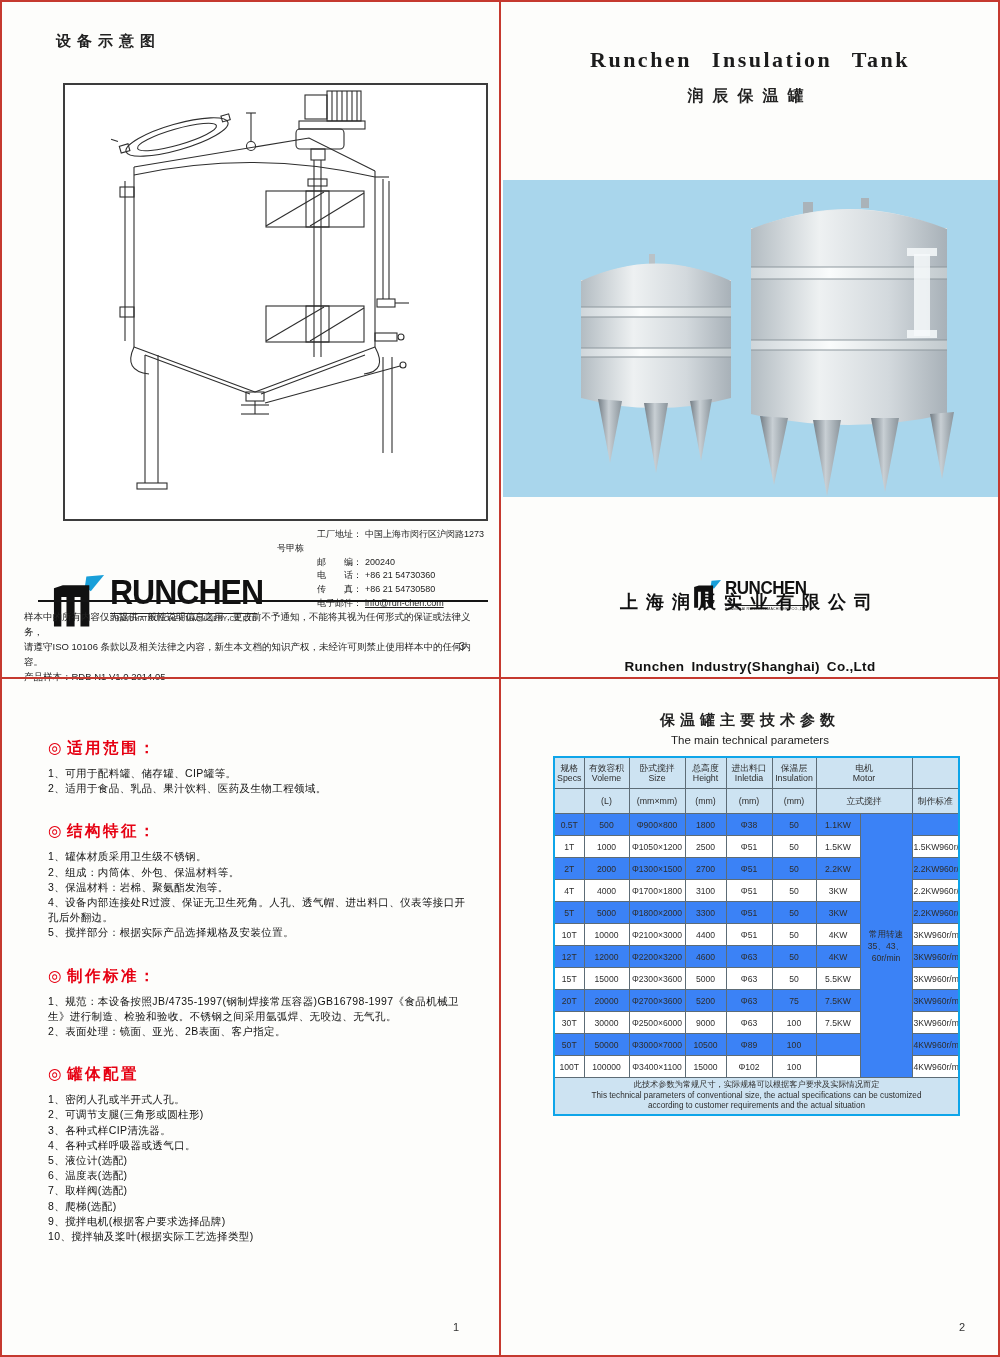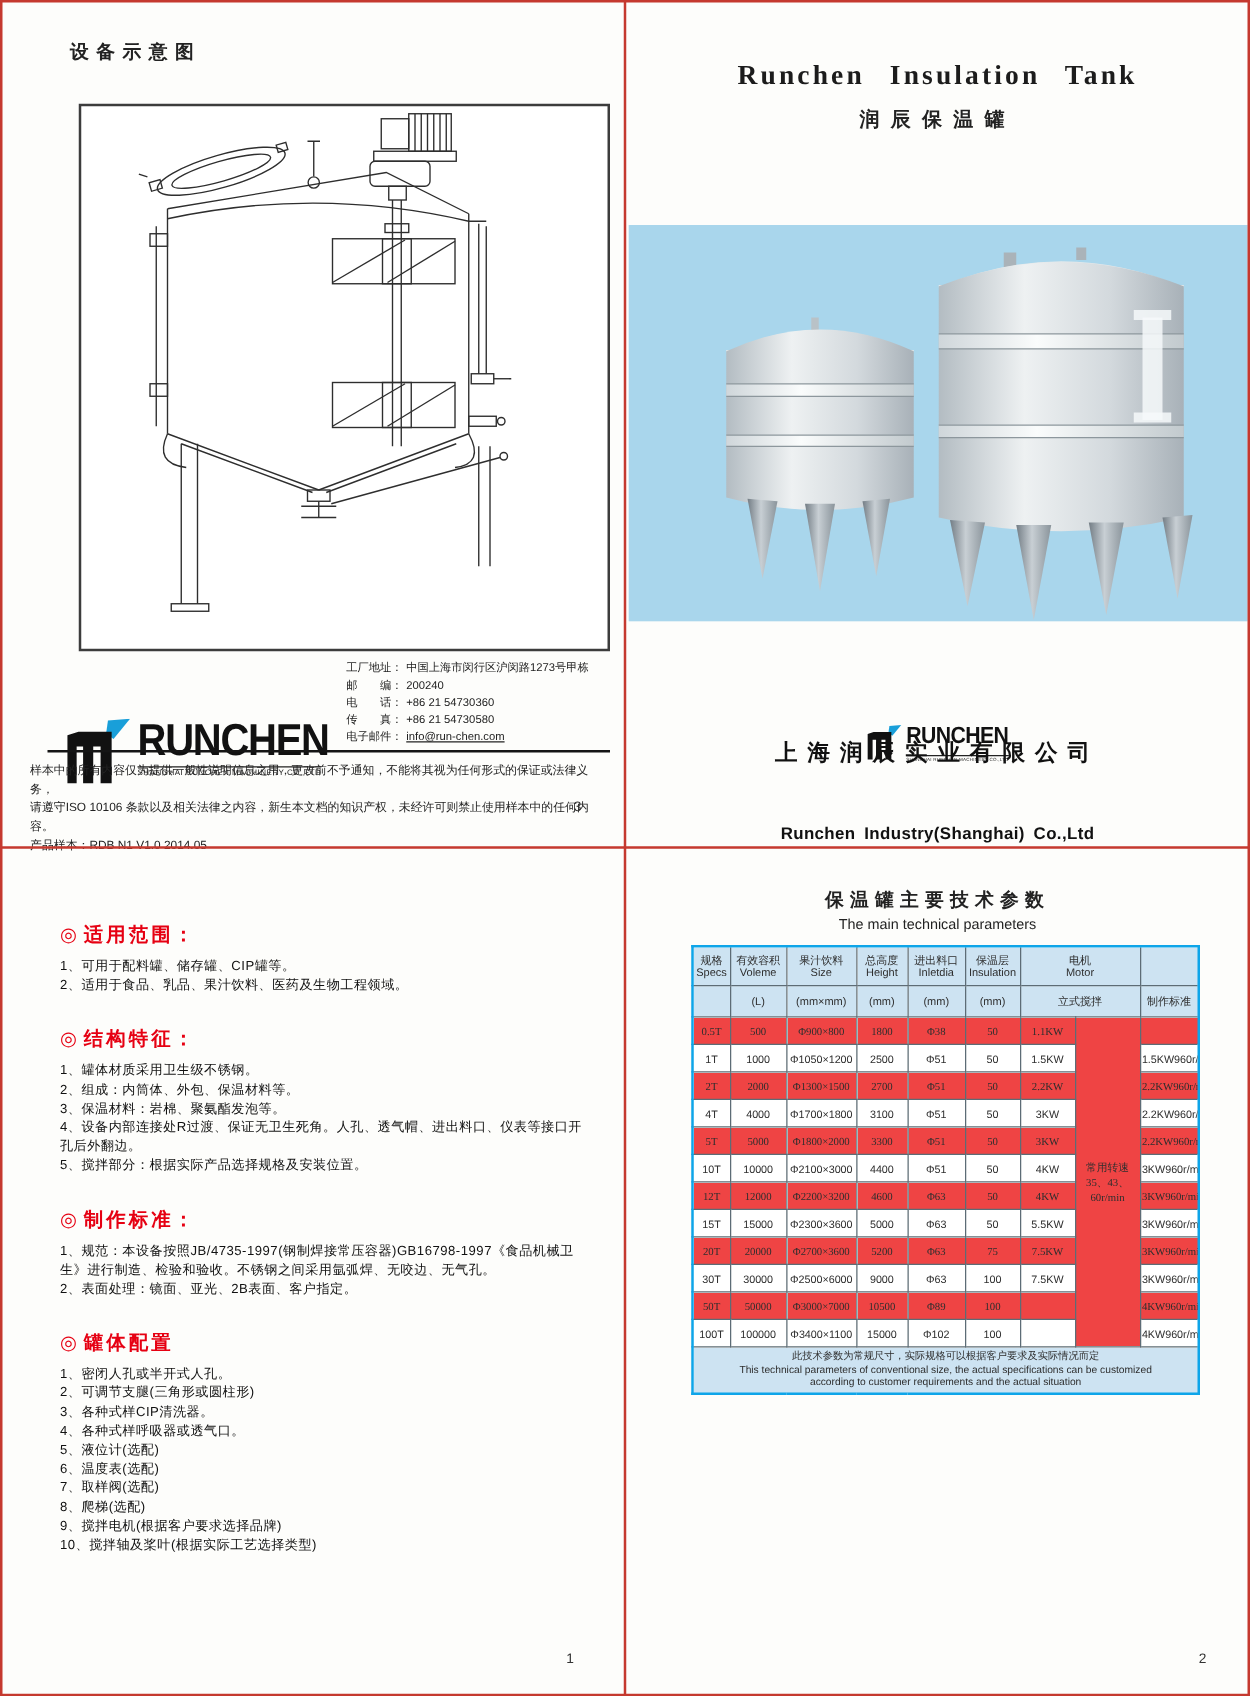--- a/index.html
+++ b/index.html
@@ -18,21 +18,21 @@
   .tl-title{position:absolute;left:56px;top:32px;font-size:15px;font-weight:600;letter-spacing:6px;color:#222;}
   .diagram-box{position:absolute;left:63px;top:83px;width:421px;height:434px;border:2px solid #3c3c3c;background:#fff;}
   .diagram-box svg{width:100%;height:100%;}
   .logo{display:flex;align-items:flex-start;margin-top:44px;}
   .logo-large{position:absolute;left:52px;top:531px;}
   .logo-glyph-lg{width:54px;height:56px;}
   .logo-text-lg{margin-left:4px;}
   .logo-word-lg{font-size:32px;font-weight:800;letter-spacing:-1px;line-height:30px;color:#111;transform:scaleY(1.12);transform-origin:top left;}
   .logo-sub-lg{font-size:6.4px;letter-spacing:.4px;color:#222;margin-top:8px;border-top:1px solid #222;padding-top:1px;display:inline-block;}
   .contact{position:absolute;left:277px;top:528px;width:212px;font-size:9px;line-height:13.8px;color:#222;}
-  .c-label{display:inline-block;width:48px;}
+  .c-label{display:inline-block;width:48px;margin-left:40px;}
   .underline{text-decoration:underline;}
   .tl-divider{position:absolute;left:38px;top:600px;width:450px;height:2px;background:#151515;}
   .disclaimer{position:absolute;left:24px;top:609px;width:450px;font-size:9.5px;line-height:15px;color:#222;}
   .pageno{font-size:11px;color:#333;}
   .pageno-3{position:absolute;left:459px;top:640px;}
 
   
   .cover-title-en{position:absolute;left:0;top:47px;width:100%;text-align:center;
      font-family:"Liberation Serif","DejaVu Serif",serif;font-weight:700;font-size:22px;
      letter-spacing:2.5px;word-spacing:12px;color:#1c1c1c;}
@@ -60,21 +60,21 @@
   .tab-title-cn{position:absolute;left:0;top:33px;width:100%;text-align:center;font-size:15px;font-weight:600;letter-spacing:5px;color:#222;}
   .tab-title-en{position:absolute;left:0;top:56px;width:100%;text-align:center;font-size:11.5px;color:#222;}
   .tech-table{position:absolute;left:53px;top:78px;width:405px;border-collapse:collapse;table-layout:fixed;
       font-size:8.6px;color:#2e2e2e;border:2px solid #0ea5e9;}
   .tech-table th,.tech-table td{border:1px solid #5d6c76;padding:1px 1px;text-align:center;vertical-align:middle;
       font-weight:400;overflow:hidden;}
   .tech-table thead th{background:#cde3f2;font-size:8.8px;line-height:10.5px;}
   .tech-table thead tr.h1 th{height:28px;}
   .tech-table thead tr.h2 th{height:22px;}
   .tech-table tbody td{height:19px;background:#fff;}
-  .tech-table tbody tr.stripe td{background:#ef4444;font-family:Liberation Serif, serif;}
+  .tech-table tbody tr.stripe td{background:#3b82f6;}
   .tech-table td.merged-note{background:#cde3f2;font-size:8.6px;line-height:12px;}
   .tech-table tfoot td{background:#cde3f2;height:32px;font-size:8.2px;line-height:10.5px;padding:2px 19px;}
   .pageno-2{position:absolute;left:459px;top:643px;}
 </style>
 </head>
 <body>
 
 <div class="sheet">
   <div class="vline"></div>
   <div class="hline"></div>
@@ -326,21 +326,21 @@
           <col style="width:52px">
           <col style="width:47px">
       </colgroup>
       <thead>
         <tr class="h1">
           <th>
             <span>规格</span><br><span>Specs</span></th>
           <th>
             <span>有效容积</span><br><span>Voleme</span></th>
           <th>
-            <span>果汁饮料</span><br><span>Size</span></th>
+            <span>卧式搅拌</span><br><span>Size</span></th>
           <th>
             <span>总高度</span><br><span>Height</span></th>
           <th>
             <span>进出料口</span><br><span>Inletdia</span></th>
           <th>
             <span>保温层</span><br><span>Insulation</span></th>
           <th colspan="2">
             <span>电机</span><br><span>Motor</span></th>
           <th></th>
         </tr>

